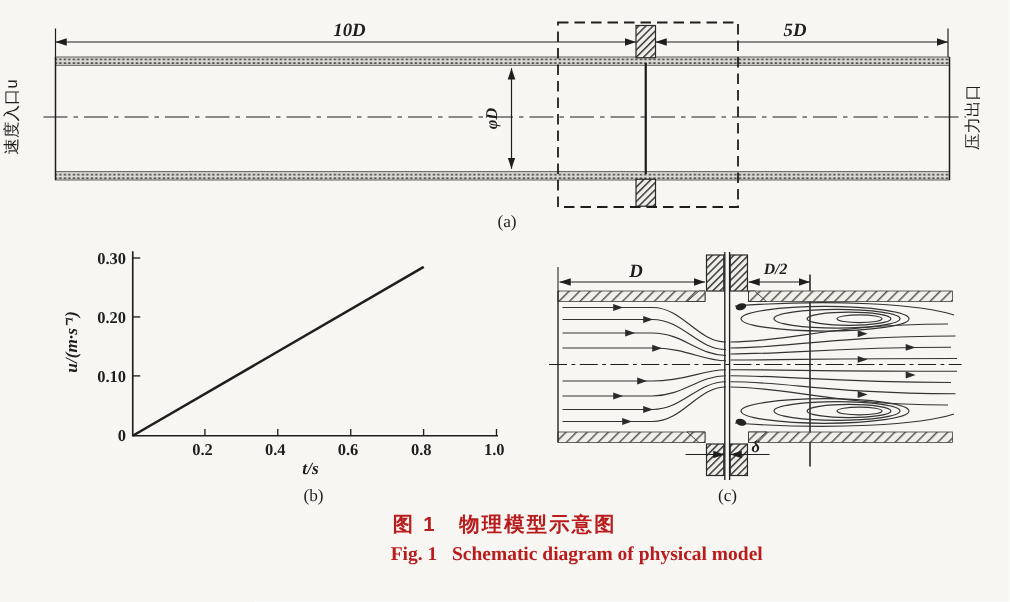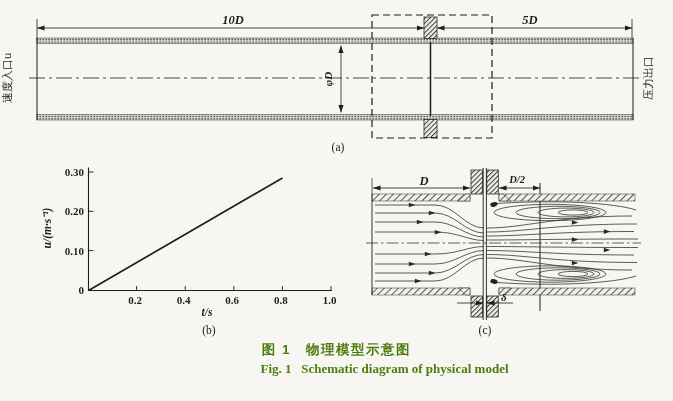--- a/index.html
+++ b/index.html
@@ -1,17 +1,17 @@
 <!DOCTYPE html>
 <html><head>
 <meta charset="utf-8">
 <style>
   html,body{margin:0;padding:0;background:#ffffff;}
   .page{position:relative;width:673px;height:401px;background:#f7f6f2;overflow:hidden;
-        font-family:"Liberation Serif",serif;color:#4d7c0f;}
+        font-family:"Liberation Serif",serif;color:#b91c1c;}
   .panel{position:absolute;}
   svg text{fill:#1e1e1e;}
   .ser{font-family:"Liberation Serif",serif;}
   .cjk{font-family:"Liberation Sans","DejaVu Sans",sans-serif;}
   .cap{position:absolute;left:0;width:100%;text-align:center;white-space:pre;}
   .cap-zh{top:341px;font-family:"Liberation Sans","DejaVu Sans",sans-serif;
           font-weight:700;font-size:13.5px;letter-spacing:1.5px;}
   .cap-en{top:361px;font-family:"Liberation Serif",serif;font-weight:700;font-size:13px;padding-left:48px;}
 </style>
 </head>

